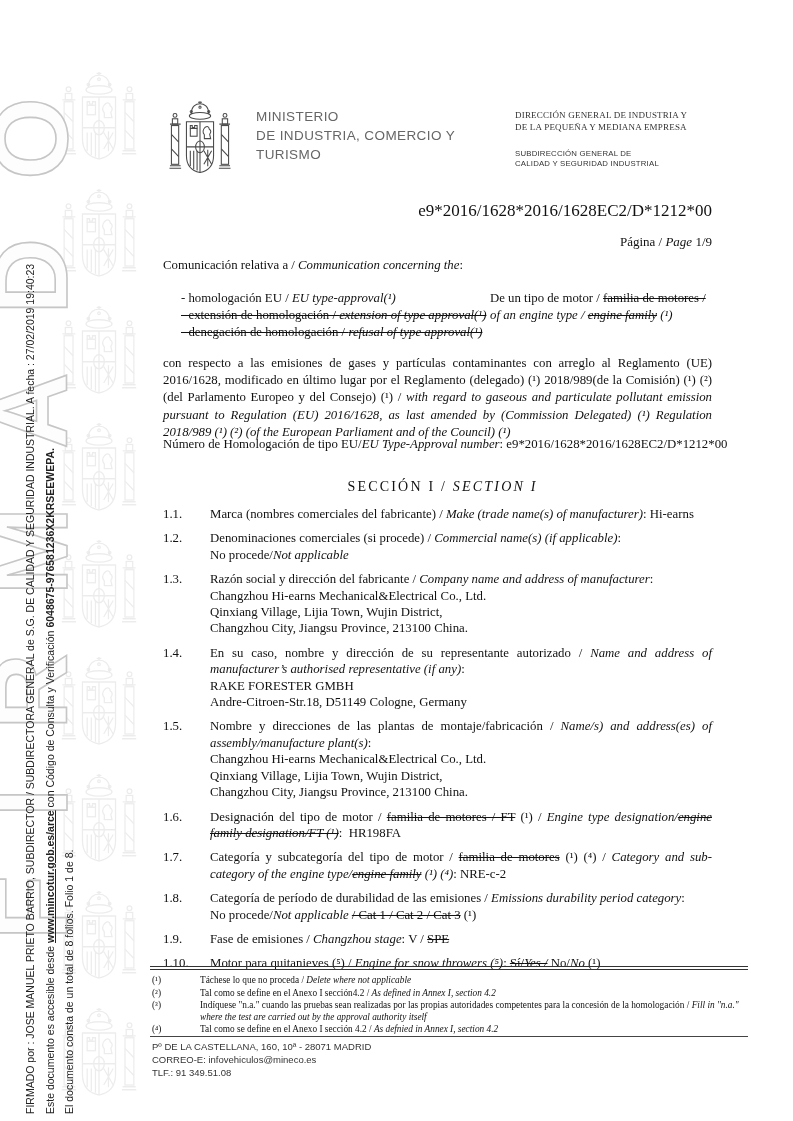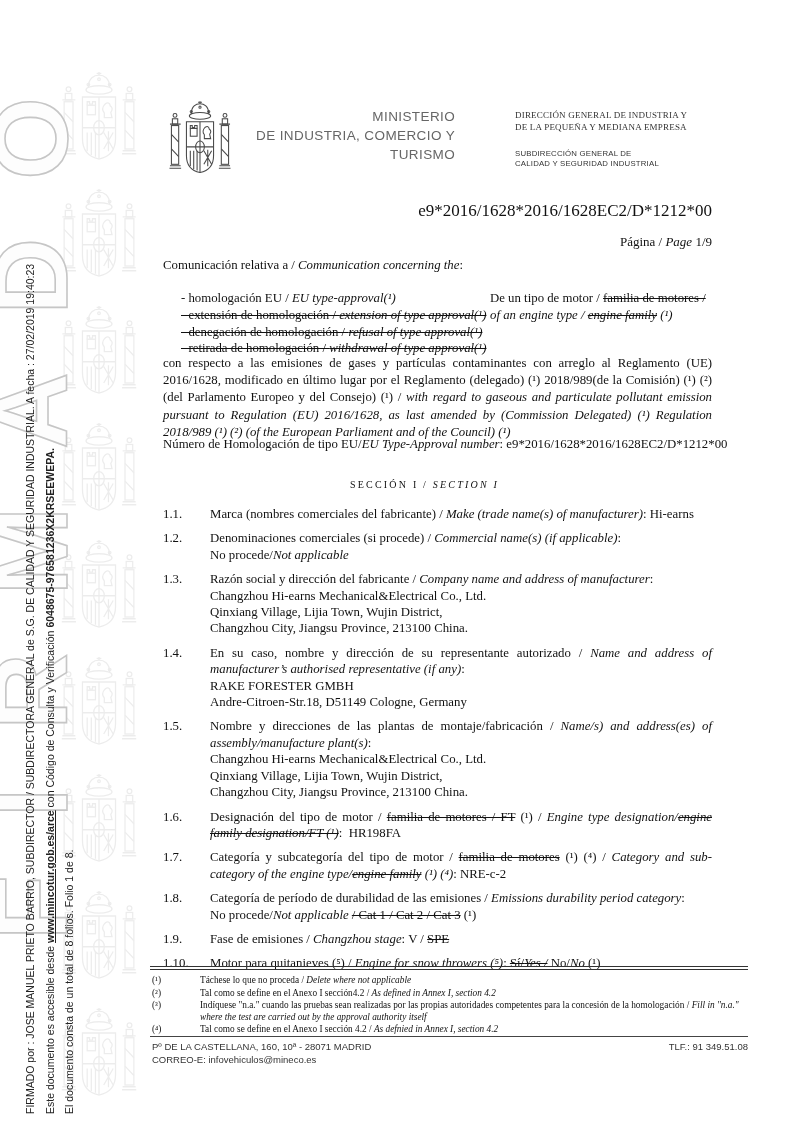--- a/index.html
+++ b/index.html
@@ -19,53 +19,53 @@
   .crest-col svg{position:absolute;left:60px;width:78px;height:104px;color:#000;opacity:.07;}
 
   
   .vtext{position:absolute;top:1114px;transform-origin:0 0;transform:rotate(-90deg);
     white-space:nowrap;font-family:"Liberation Sans",sans-serif;font-size:10.5px;color:#222;}
   .v1{left:24px}.v2{left:44px}.v3{left:63px}
 
   
   .logo{position:absolute;left:169px;top:100px;width:62px;height:86px;color:#4a4a4a;}
   .ministry{position:absolute;left:256px;top:107px;font-family:"Liberation Sans",sans-serif;
-    font-size:13.5px;line-height:19px;color:#666;letter-spacing:.4px;text-align:right;}
+    font-size:13.5px;line-height:19px;color:#666;letter-spacing:.4px;}
   .dg{position:absolute;left:515px;top:110px;font-family:Liberation Serif, serif;
     font-size:9px;line-height:11.5px;color:#333;letter-spacing:.2px;}
   .sg{position:absolute;left:515px;top:149px;font-family:"Liberation Sans",sans-serif;
     font-size:7.8px;line-height:9.6px;color:#333;letter-spacing:.2px;}
   .apnum{position:absolute;right:81px;top:201px;font-size:17px;margin-left:24px;}
   .pagenum{position:absolute;right:81px;top:234px;font-size:13px;}
 
   
   .intro{position:absolute;left:163px;top:258px;}
   .typelist{position:absolute;left:181px;top:290px;line-height:16.8px;width:312px;}
   .engine-block{position:absolute;left:490px;top:290px;line-height:16.8px;width:245px;white-space:nowrap;}
   .para{position:absolute;left:163px;top:355px;width:549px;text-align:justify;line-height:17.2px;}
   .numline{position:absolute;left:163px;top:437px;}
   .motline{position:absolute;left:163px;top:454px;}
-  .sectitle{position:absolute;left:150px;top:479px;width:549px;text-align:center;
-    letter-spacing:2.2px;font-size:10px;}
+  .sectitle{position:absolute;left:168px;top:479px;width:549px;text-align:center;
+    letter-spacing:2.2px;font-size:14px;}
   .items{position:absolute;left:163px;top:506px;width:549px;line-height:16.4px;}
   .item{display:flex;margin-bottom:8px;}
   .inum{width:47px;flex:none;}
   .ibody{flex:1;text-align:justify;}
 
   
   .fnrule{position:absolute;left:150px;top:966px;width:598px;height:2px;
     border-top:1.6px solid #333;border-bottom:1px solid #333;}
   .footnotes{position:absolute;left:152px;top:975px;width:596px;font-size:9.3px;line-height:11.6px;}
   .fn{display:flex;margin-bottom:1px;}
   .fnm{width:48px;flex:none;}
   .fnb{flex:1;}
   .ftrule{position:absolute;left:150px;top:1036px;width:598px;border-top:1.8px solid #444;}
   .footer{position:absolute;left:152px;top:1040px;width:596px;display:flex;
     justify-content:space-between;font-family:"Liberation Sans",sans-serif;
-    font-size:9.5px;line-height:13px;color:#333;}
+    font-size:9.5px;line-height:13px;color:#333;flex-direction:column;}
 </style>
 </head>
 <body>
 
 <div class="page">
 
   <svg width="0" height="0" style="position:absolute" aria-hidden="true">
     <symbol id="crest" viewBox="0 0 64 88">
       <g fill="none" stroke="currentColor" stroke-width="1.1">
 
@@ -165,21 +165,20 @@
   <div class="apnum">e9*2016/1628*2016/1628EC2/D*1212*00</div>
   <div class="pagenum"><span>Página / </span><span class="i">Page</span><span> 1/9</span></div>
 
   <div class="intro"><span>Comunicación relativa a / </span><span class="i">Communication concerning the</span><span>:</span></div>
 
   <div class="typelist">
 
   <div><span>- homologación EU / </span><span class="i">EU type-approval(¹)</span></div>
       <div><span class="st">- extensión de homologación / </span><span class="i st">extension of type approval(¹)</span></div>
       <div><span class="st">- denegación de homologación / </span><span class="i st">refusal of type approval(¹)</span></div>
-      <div><span class="st">- retirada de homologación / </span><span class="i st">withdrawal of type approval(¹)</span></div>
     </div>
 
   <div class="engine-block"><span>De un tipo de motor / </span><span class="st">familia de motores /</span><br><span class="i">of an engine type / </span><span class="i st">engine family</span><span class="i"> (¹)</span></div>
 
   <div class="para"><span>con respecto a las emisiones de gases y partículas contaminantes con arreglo al Reglamento (UE) 2016/1628, modificado en último lugar por el Reglamento (delegado) (¹) 2018/989(de la Comisión) (¹) (²) (del Parlamento Europeo y del Consejo) (¹) / </span><span class="i">with regard to gaseous and particulate pollutant emission pursuant to Regulation (EU) 2016/1628, as last amended by (Commission Delegated) (¹) Regulation 2018/989 (¹) (²) (of the European Parliament and of the Council) (¹)</span></div>
 
   <div class="numline"><span>Número de Homologación de tipo EU/</span><span class="i">EU Type-Approval number</span><span>: e9*2016/1628*2016/1628EC2/D*1212*00</span></div>
 
   <div class="sectitle"><span>SECCIÓN I / </span><span class="i">SECTION I</span></div>
 

